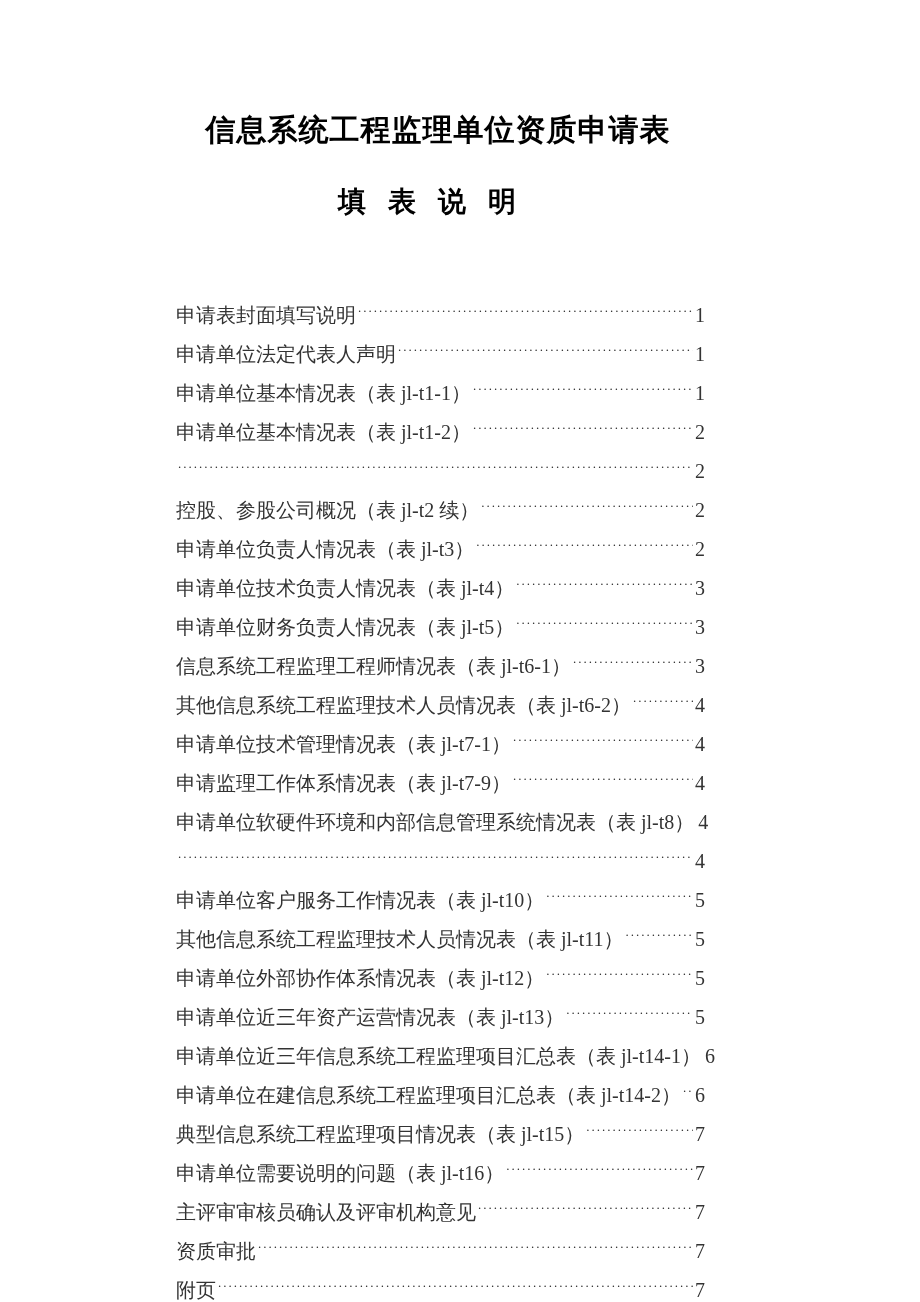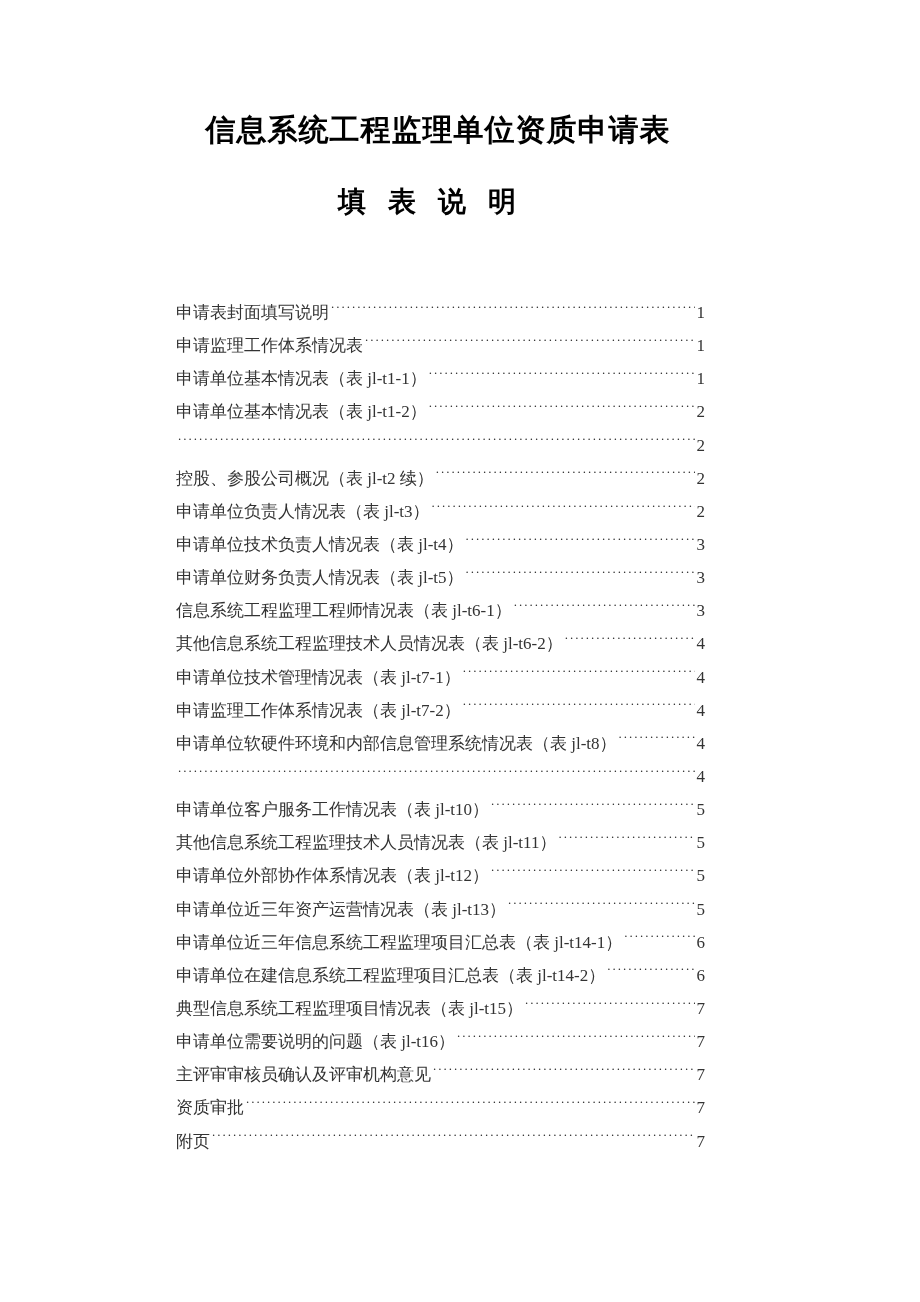--- a/index.html
+++ b/index.html
@@ -33,21 +33,21 @@
       letter-spacing: 22px;
       margin-bottom: 75px;
       margin-top: 32px;
     }
     .toc {
       padding: 0 95px 0 100px;
     }
     .toc-item {
       display: flex;
       align-items: baseline;
-      font-size: 17px;
+      font-size: 20px;
       color: #333;
       line-height: 1.95;
       white-space: nowrap;
     }
     .toc-label {
       flex-shrink: 0;
     }
     .toc-dots {
       flex: 1;
       overflow: hidden;
@@ -76,21 +76,21 @@
   <h1 class="title-main">信息系统工程监理单位资质申请表</h1>
   <h2 class="title-sub">填表说明</h2>
 
   <div class="toc" id="toc-container">
       <div class="toc-item">
         <span class="toc-label">申请表封面填写说明</span>
         <span class="toc-dots"></span>
         <span class="toc-page">1</span>
       </div>
       <div class="toc-item">
-        <span class="toc-label">申请监理工作体系情况表</span>
+        <span class="toc-label">申请单位法定代表人声明</span>
         <span class="toc-dots"></span>
         <span class="toc-page">1</span>
       </div>
       <div class="toc-item">
         <span class="toc-label">申请单位基本情况表（表 jl-t1-1）</span>
         <span class="toc-dots"></span>
         <span class="toc-page">1</span>
       </div>
       <div class="toc-item">
         <span class="toc-label">申请单位基本情况表（表 jl-t1-2）</span>
@@ -130,21 +130,21 @@
         <span class="toc-label">其他信息系统工程监理技术人员情况表（表 jl-t6-2）</span>
         <span class="toc-dots"></span>
         <span class="toc-page">4</span>
       </div>
       <div class="toc-item">
         <span class="toc-label">申请单位技术管理情况表（表 jl-t7-1）</span>
         <span class="toc-dots"></span>
         <span class="toc-page">4</span>
       </div>
       <div class="toc-item">
-        <span class="toc-label">申请监理工作体系情况表（表 jl-t7-2）</span>
+        <span class="toc-label">申请监理工作体系情况表（表 jl-t7-9）</span>
         <span class="toc-dots"></span>
         <span class="toc-page">4</span>
       </div>
       <div class="toc-item">
         <span class="toc-label">申请单位软硬件环境和内部信息管理系统情况表（表 jl-t8）</span>
         <span class="toc-dots"></span>
         <span class="toc-page">4</span>
       </div>
       <div class="toc-item">
         <span class="toc-dots"></span>

